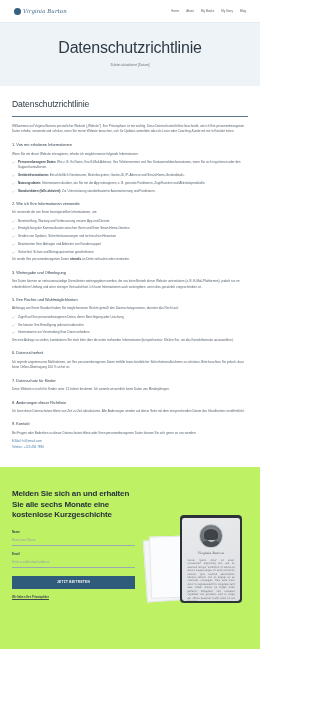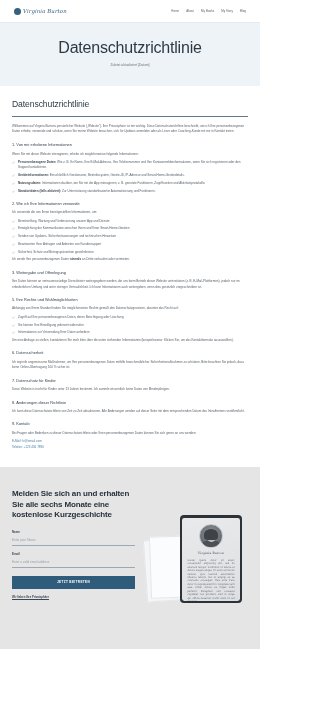--- a/index.html
+++ b/index.html
@@ -136,21 +136,21 @@
   .bullets b { color: #3a4650; font-weight: 700; }
   .para b { color: #3a4650; font-weight: 700; }
   .contact-line {
     color: #4a7fa5;
     font-size: 3.05px;
     line-height: 1.8;
   }
 
   
   .cta {
-    background: #e5e5e5;
+    background: #bef264;
     padding: 22px 12px 20px;
     display: flex;
     gap: 8px;
     align-items: flex-start;
     min-height: 168px;
   }
   .cta-left { flex: 1 1 56%; min-width: 0; }
   .cta-heading {
     font-size: 8px;
     font-weight: 700;

